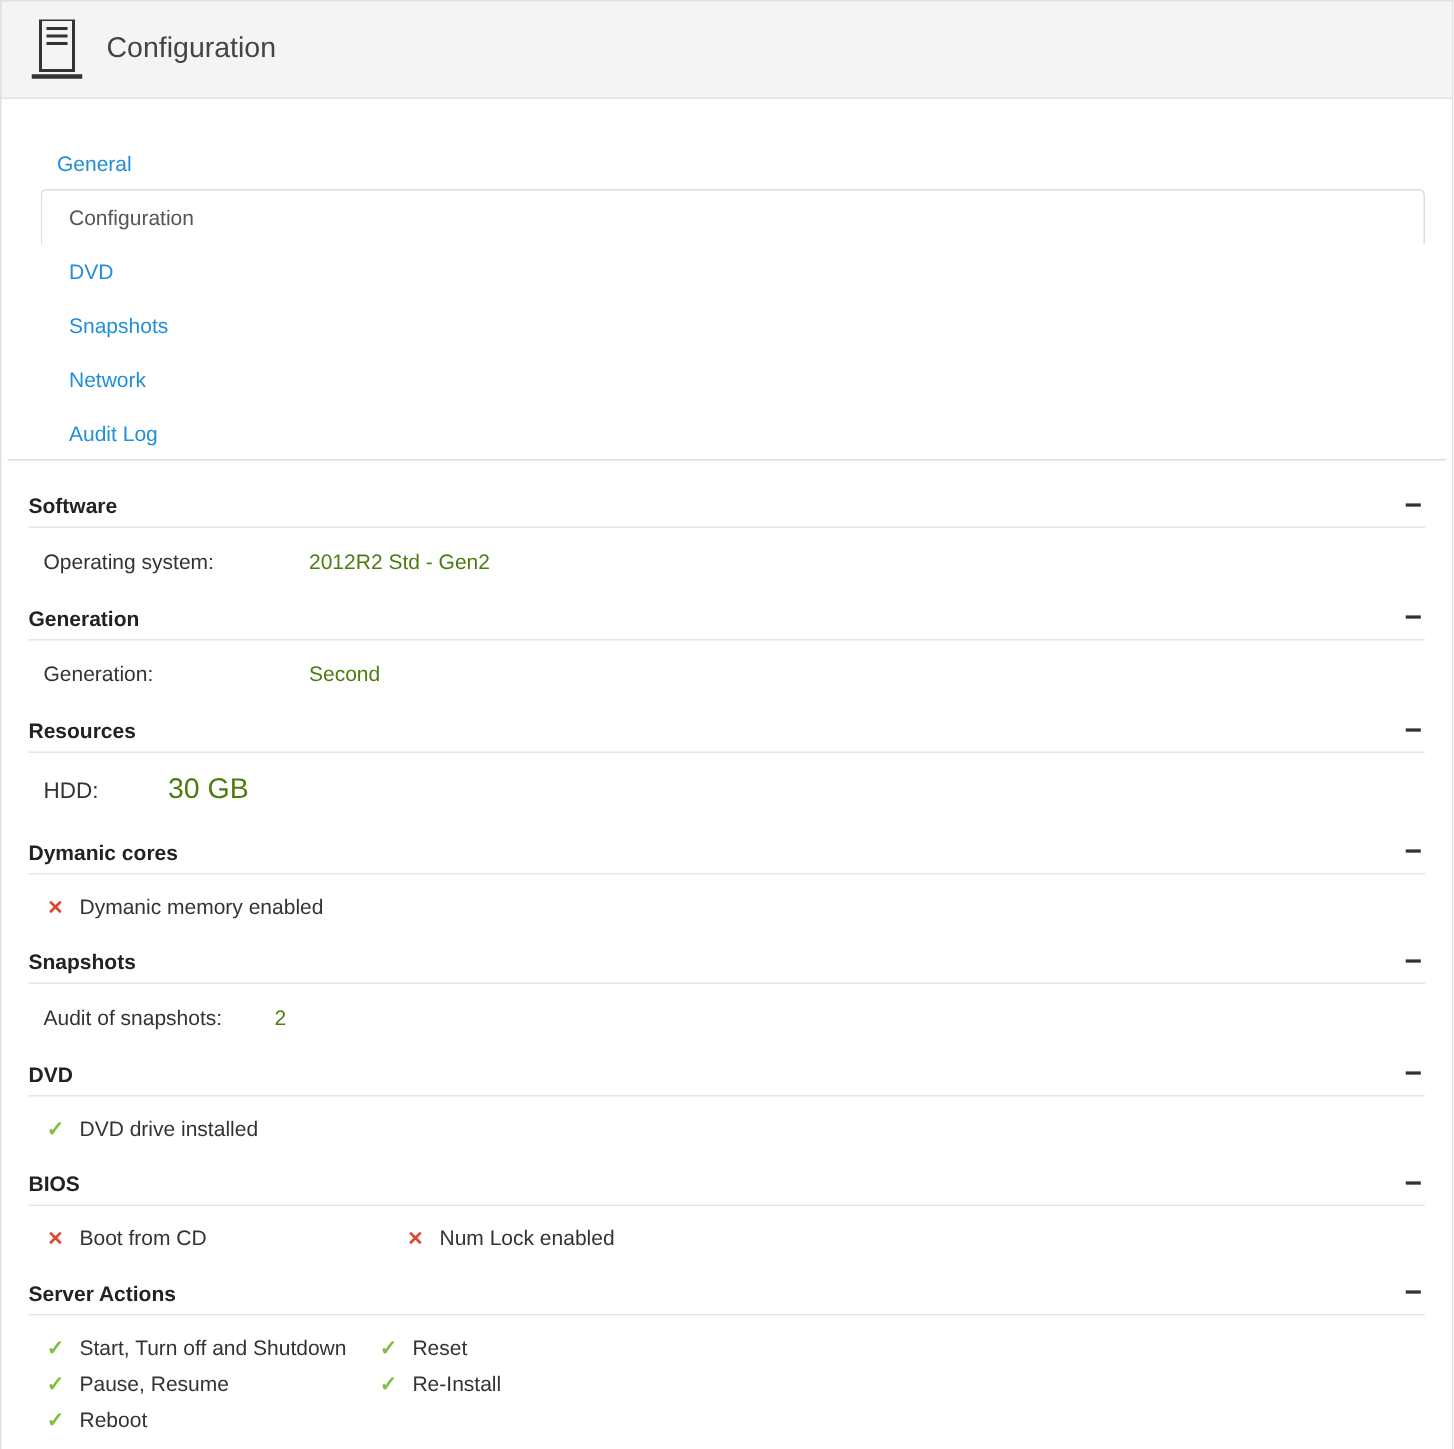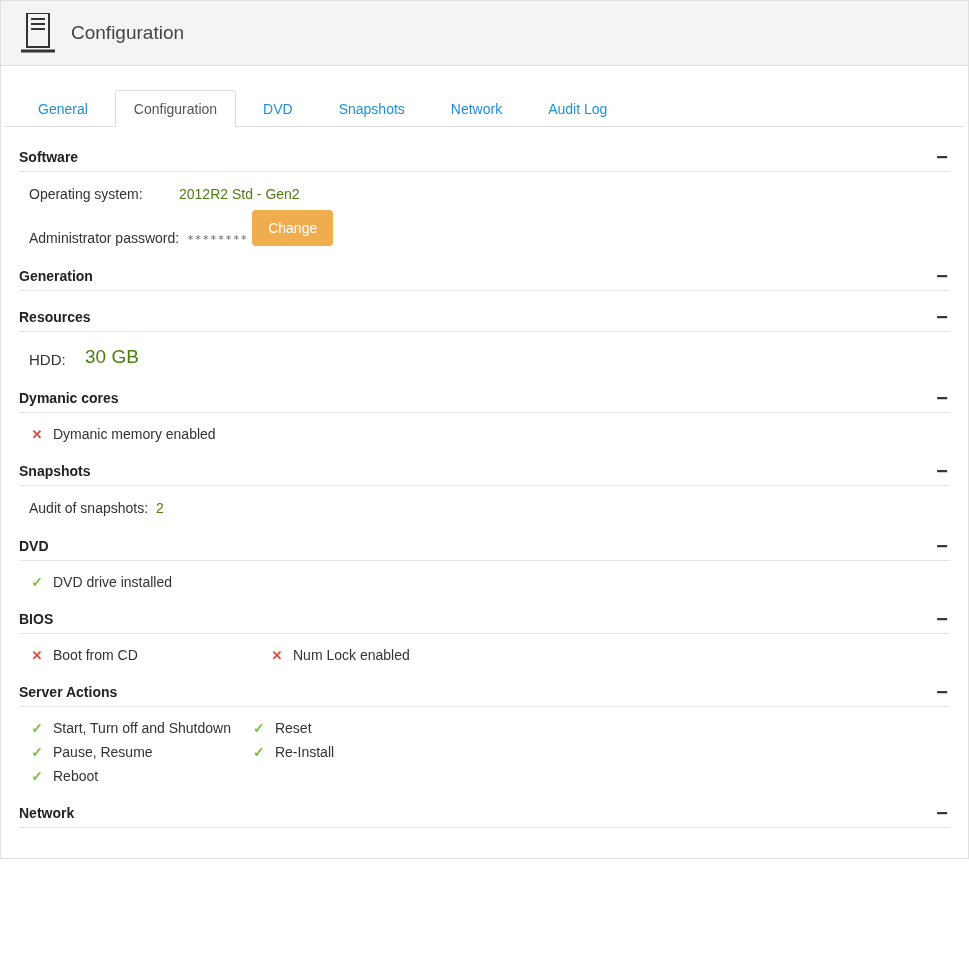--- a/index.html
+++ b/index.html
@@ -22,20 +22,21 @@
   .header-icon svg { display:block; }
   .header-title { font-size: 19px; color:#444; font-weight:400; }
 
   .page { padding: 0 4px; border:1px solid #e0e0e0; border-top:none; background:#fff; }
 
   .tabs {
     display:flex;
     border-bottom: 1px solid #ddd;
     padding: 24px 14px 0 14px;
     gap: 0;
+    flex-direction: column;
   }
   .tab {
     padding: 10px 18px;
     font-size: 14px;
     color: #1f90d8;
     cursor: pointer;
     border: 1px solid transparent;
     border-bottom: none;
     border-radius: 4px 4px 0 0;
     margin-bottom:-1px;
@@ -55,21 +56,21 @@
     justify-content:space-between;
     align-items:center;
     border-bottom:1px solid #e6e6e6;
     padding-bottom:6px;
     gap:29px;
   }
   .section-title { font-weight:700; font-size:14px; color:#222; }
   .collapse { font-size:20px; font-weight:700; line-height:10px; color:#333; cursor:pointer; user-select:none; padding:0 2px;}
   .section-body { padding: 10px 0 0 10px; }
 
-  .kv-row { display:flex; align-items:flex-end; padding:4px 0; }
+  .kv-row { display:flex; align-items:center; padding:4px 0;gap:27px; }
   .kv-label { color:#333; padding-right:8px; min-width:150px;}
   .kv-value { color:#4d7c0f; }
 
   .kv-row.big .kv-label { font-size:15px; min-width:56px;}
   .kv-row.big .kv-value { font-size:19px; }
 
   .pwd-mask { letter-spacing:1px; font-family:monospace; font-size:11px; color:#666; padding-right:4px;}
   .btn-change {
     background:#f0ad4e;
     color:#fff;
@@ -120,32 +121,33 @@
     <div class="section">
       <div class="section-head">
         <span class="section-title">Software</span>
         <span class="collapse">−</span>
       </div>
       <div class="section-body">
         <div class="kv-row">
           <span class="kv-label">Operating system:</span>
           <span class="kv-value">2012R2 Std - Gen2</span>
         </div>
+      </div>
+    </div>
+
+    <div class="section">
+      <div class="section-head">
+        <span class="section-title">Generation</span>
+        <span class="collapse">−</span>
+      </div>
+      <div class="section-body">
         <div class="kv-row">
-          <span class="kv-label">Administrator password:</span>
-          <span class="pwd-mask">********</span>
-          <button class="btn-change">Change</button>
-        </div>
-      </div>
-    </div>
-
-    <div class="section">
-      <div class="section-head">
-        <span class="section-title">Generation</span>
-        <span class="collapse">−</span>
+          <span class="kv-label">Generation:</span>
+          <span class="kv-value">Second</span>
+        </div>
       </div>
     </div>
 
     <div class="section">
       <div class="section-head">
         <span class="section-title">Resources</span>
         <span class="collapse">−</span>
       </div>
       <div class="section-body">
         <div class="kv-row big">

